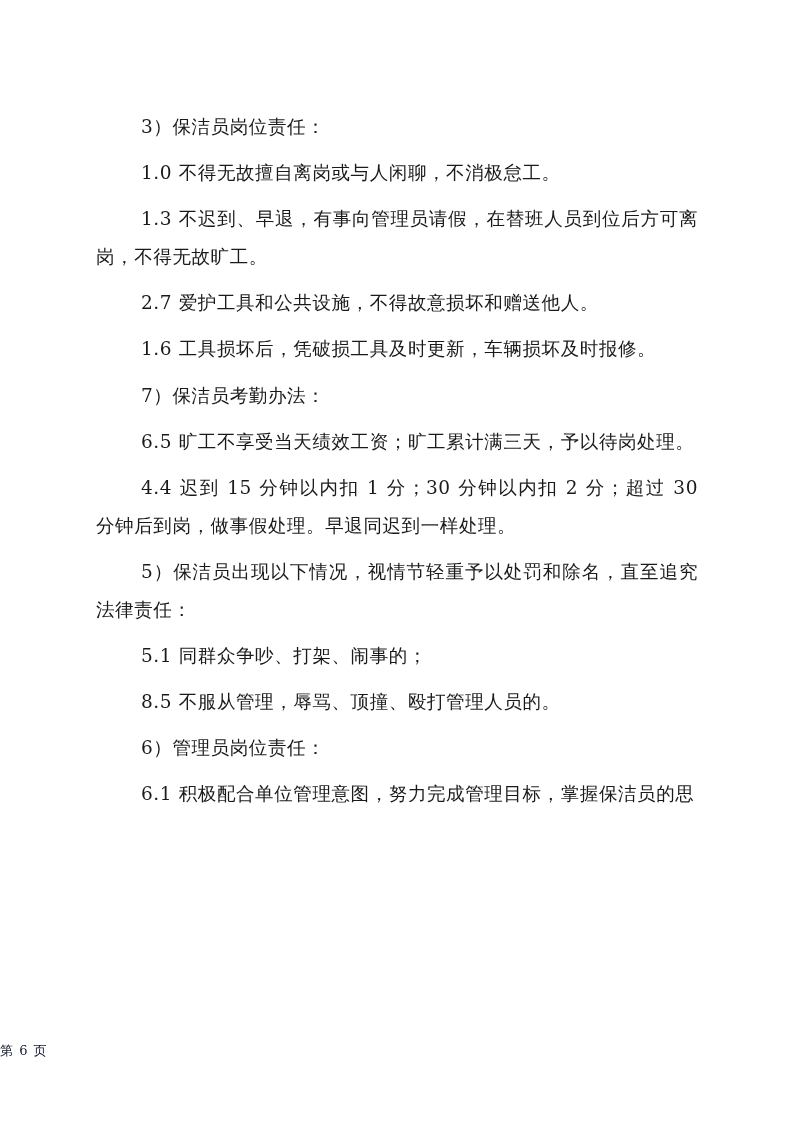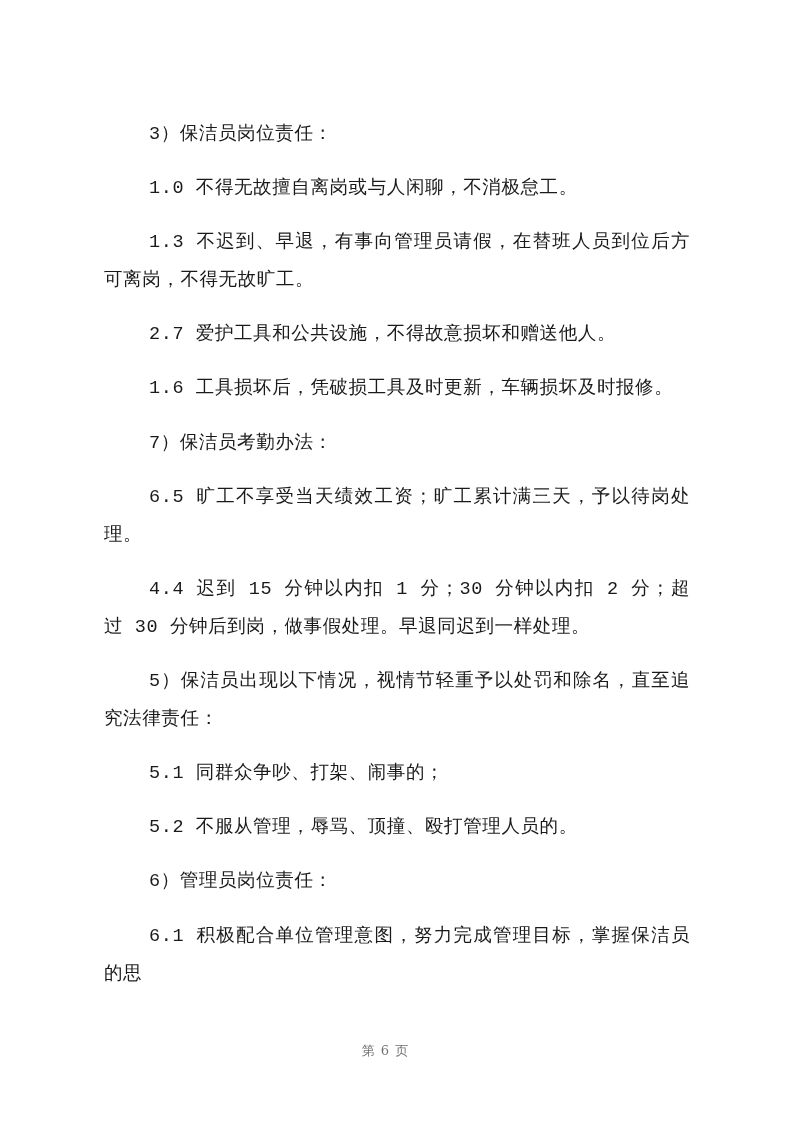--- a/index.html
+++ b/index.html
@@ -17,55 +17,53 @@
     }
     .page {
       position: absolute;
       left: 88px;
       top: 100px;
       width: 618px;
     }
     .para {
       font-size: 18.5px;
       line-height: 38.1px;
-      margin: 16px;
+      margin: 8px;
       padding: 0;
       text-align: justify;
       text-align-last: left;
       letter-spacing: 0.6px;
       white-space: normal;
       word-break: break-all;
-      font-family: Liberation Mono, monospace;
     }
     .indent {
       text-indent: 45px;
     }
     .footer {
       position: absolute;
       left: 0;
       width: 771px;
       top: 1042px;
-      text-align: center;
       font-size: 13px;
-      color: #737373;
+      color: #0f172a;
       letter-spacing: 1px;
     }
   </style>
 </head>
 <body>
 
 <div class="page">
   <p class="para indent">3）保洁员岗位责任：</p>
   <p class="para indent">1.0 不得无故擅自离岗或与人闲聊，不消极怠工。</p>
   <p class="para indent">1.3 不迟到、早退，有事向管理员请假，在替班人员到位后方可离岗，不得无故旷工。</p>
   <p class="para indent">2.7 爱护工具和公共设施，不得故意损坏和赠送他人。</p>
   <p class="para indent">1.6 工具损坏后，凭破损工具及时更新，车辆损坏及时报修。</p>
   <p class="para indent">7）保洁员考勤办法：</p>
   <p class="para indent">6.5 旷工不享受当天绩效工资；旷工累计满三天，予以待岗处理。</p>
   <p class="para indent">4.4 迟到 15 分钟以内扣 1 分；30 分钟以内扣 2 分；超过 30 分钟后到岗，做事假处理。早退同迟到一样处理。</p>
   <p class="para indent">5）保洁员出现以下情况，视情节轻重予以处罚和除名，直至追究法律责任：</p>
   <p class="para indent">5.1 同群众争吵、打架、闹事的；</p>
-  <p class="para indent">5.2 不服从管理，辱骂、顶撞、殴打管理人员的。</p>
+  <p class="para indent">8.5 不服从管理，辱骂、顶撞、殴打管理人员的。</p>
   <p class="para indent">6）管理员岗位责任：</p>
   <p class="para indent">6.1 积极配合单位管理意图，努力完成管理目标，掌握保洁员的思</p>
 </div>
 
 <div class="footer">第 6 页</div>
 
 </body></html>

